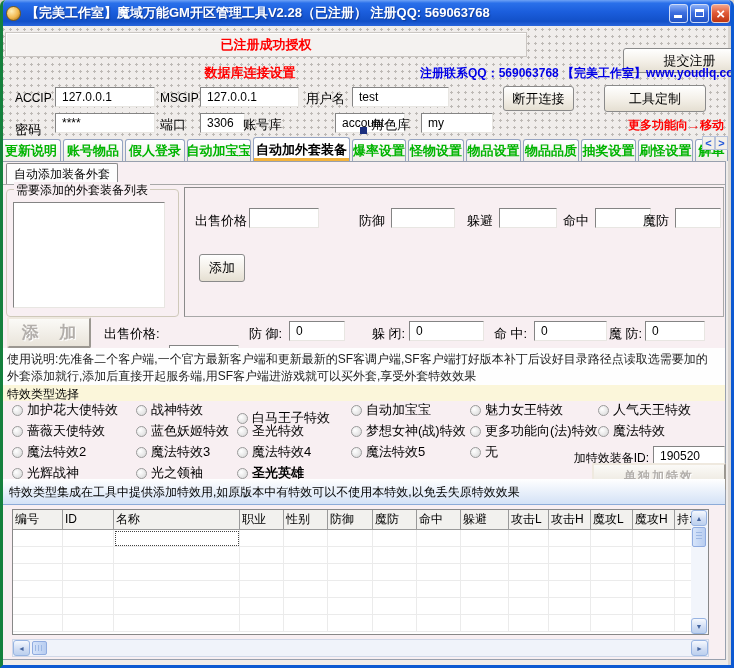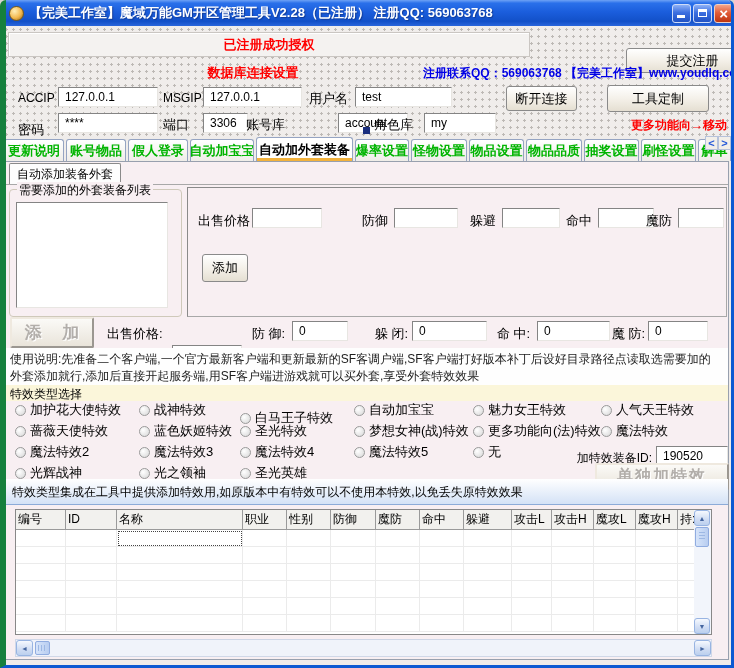--- a/index.html
+++ b/index.html
@@ -1,18 +1,18 @@
 <!DOCTYPE html>
 <html><head>
 <meta charset="utf-8">
 <style>
   * { margin:0; padding:0; box-sizing:border-box; font-family:"Liberation Sans","DejaVu Sans",sans-serif; }
   html,body { width:734px; height:668px; background:#d8d4d0; }
   .window { position:absolute; left:0; top:0; width:734px; height:668px;
-    border-left:6px solid #15803d; border-right:3px solid #0c59d2; border-bottom:3px solid #0c59d2;
+    border-left:3px solid #15803d; border-right:3px solid #0c59d2; border-bottom:3px solid #0c59d2;
     border-radius:6px 6px 0 0; overflow:hidden; }
   
   .titlebar { position:absolute; left:-3px; top:0; width:734px; height:26px;
     background:linear-gradient(180deg,#6ea2f5 0%,#2a70ea 12%,#1b5edd 45%,#1250c8 82%,#2a66dc 100%);
     display:flex; align-items:center; padding:0 4px 0 6px; }
   .app-icon { width:15px; height:15px; border-radius:50%;
     background:radial-gradient(circle at 35% 32%,#ffefb8,#f2b84e 55%,#9a6a1c 95%);
     border:1px solid #7a5a14; flex:0 0 auto; }
   .title-text { color:#fff; font-size:13px; font-weight:bold; margin-left:5px; white-space:nowrap;
     text-shadow:1px 1px 1px #123c98; flex:1 1 auto; overflow:hidden; }
@@ -277,28 +277,28 @@
           <span>无</span>
         </label>
       <label class="radio" style="left:9px;top:302px;">
           <i class="rb"></i>
           <span>光辉战神</span>
         </label>
       <label class="radio" style="left:133px;top:302px;">
           <i class="rb"></i>
           <span>光之领袖</span>
         </label>
-      <label class="radio" style="left:234px;top:302px;">
+      <label class="radio" style="left:234px;top:302px;font-weight:bold;">
           <i class="rb"></i>
           <span>圣光英雄</span>
         </label>
 
       <div class="lbl" style="left:540px;top:288px;width:106px;text-align:right;font-size:12px;">加特效装备ID:</div>
       <input class="field" style="left: 650px; top: 284px; width: 72px;" value="190520">
-      <div class="bigbtn" style="left:589px;top:301px;width:134px;height:27px;font-size:16px;letter-spacing:2px;">单独加特效</div>
+      <div class="bigbtn" style="left:589px;top:301px;width:134px;height:27px;font-size:12px;letter-spacing:2px;">单独加特效</div>
 
       <div class="strip-note">
         <div class="lbl" style="left:6px;top:5px;font-size:12px;">特效类型集成在工具中提供添加特效用,如原版本中有特效可以不使用本特效,以免丢失原特效效果</div>
       </div>
 
       <div class="gridwrap">
         <div class="grid-header" id="grid-header">
             <div class="gh-cell" style="width: 50px;">编号</div>
             <div class="gh-cell" style="width: 51px;">ID</div>
             <div class="gh-cell" style="width: 126px;">名称</div>

